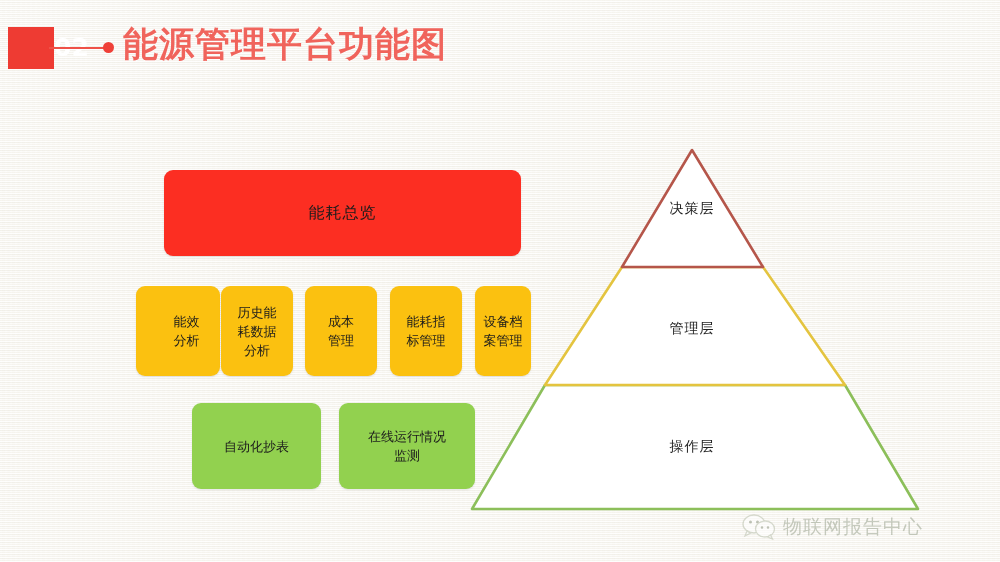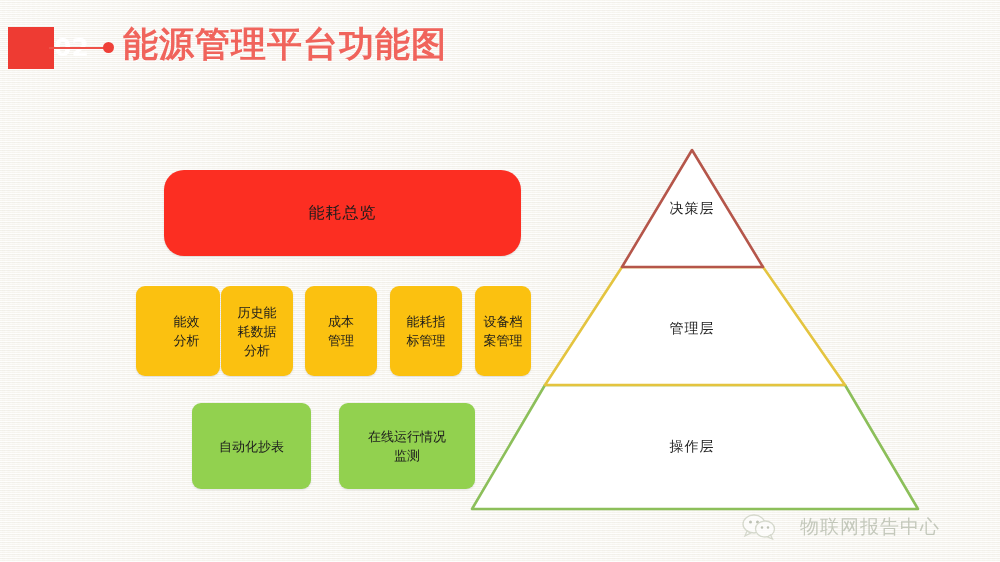--- a/index.html
+++ b/index.html
@@ -83,21 +83,21 @@
     align-items:center;
     justify-content:center;
     text-align:center;
     color:#1c1c1c;
     box-shadow:0 1px 2px rgba(0,0,0,0.10);
   }
   #box-overview {
     left:164px; top:170px;
     width:357px; height:86px;
     background:#fc2e22;
-    border-radius:20px;
+    border-radius:9px;
     font-size:16px;
     letter-spacing:1px;
   }
   .fn-box.yellow {
     top:286px;
     height:90px;
     background:#fbc110;
     border-radius:9px;
     font-size:13px;
     line-height:19px;
@@ -108,21 +108,21 @@
     background:#92d14f;
     border-radius:9px;
     font-size:13px;
     line-height:19px;
   }
   #box-y1 { left:136px; width:84px;padding-left:17px; }
   #box-y2 { left:221px; width:72px; }
   #box-y3 { left:305px; width:72px; }
   #box-y4 { left:390px; width:72px; }
   #box-y5 { left:475px; width:56px; }
-  #box-g1 { left:192px; width:119px; }
+  #box-g1 { left:192px; width:129px; }
   #box-g2 { left:339px; width:136px; }
 
   
   #pyramid {
     position:absolute;
     left:455px; top:135px;
     width:480px; height:395px;
   }
   .pyr-label {
     position:absolute;
@@ -136,21 +136,21 @@
   #label-decision  { left:237px; top:65px; }
   #label-manage    { left:237px; top:185px; }
   #label-operate   { left:237px; top:303px; }
 
   
   #watermark {
     position:absolute;
     left:742px; top:514px;
     display:flex;
     align-items:center;
-    gap:24px;
+    gap:7px;
     opacity:0.55;
   }
   #watermark-text {
     font-size:19px;
     color:#9aa38f;
     letter-spacing:1px;
     white-space:nowrap;
   }
   #wechat-icon { display:block; }
 </style>

